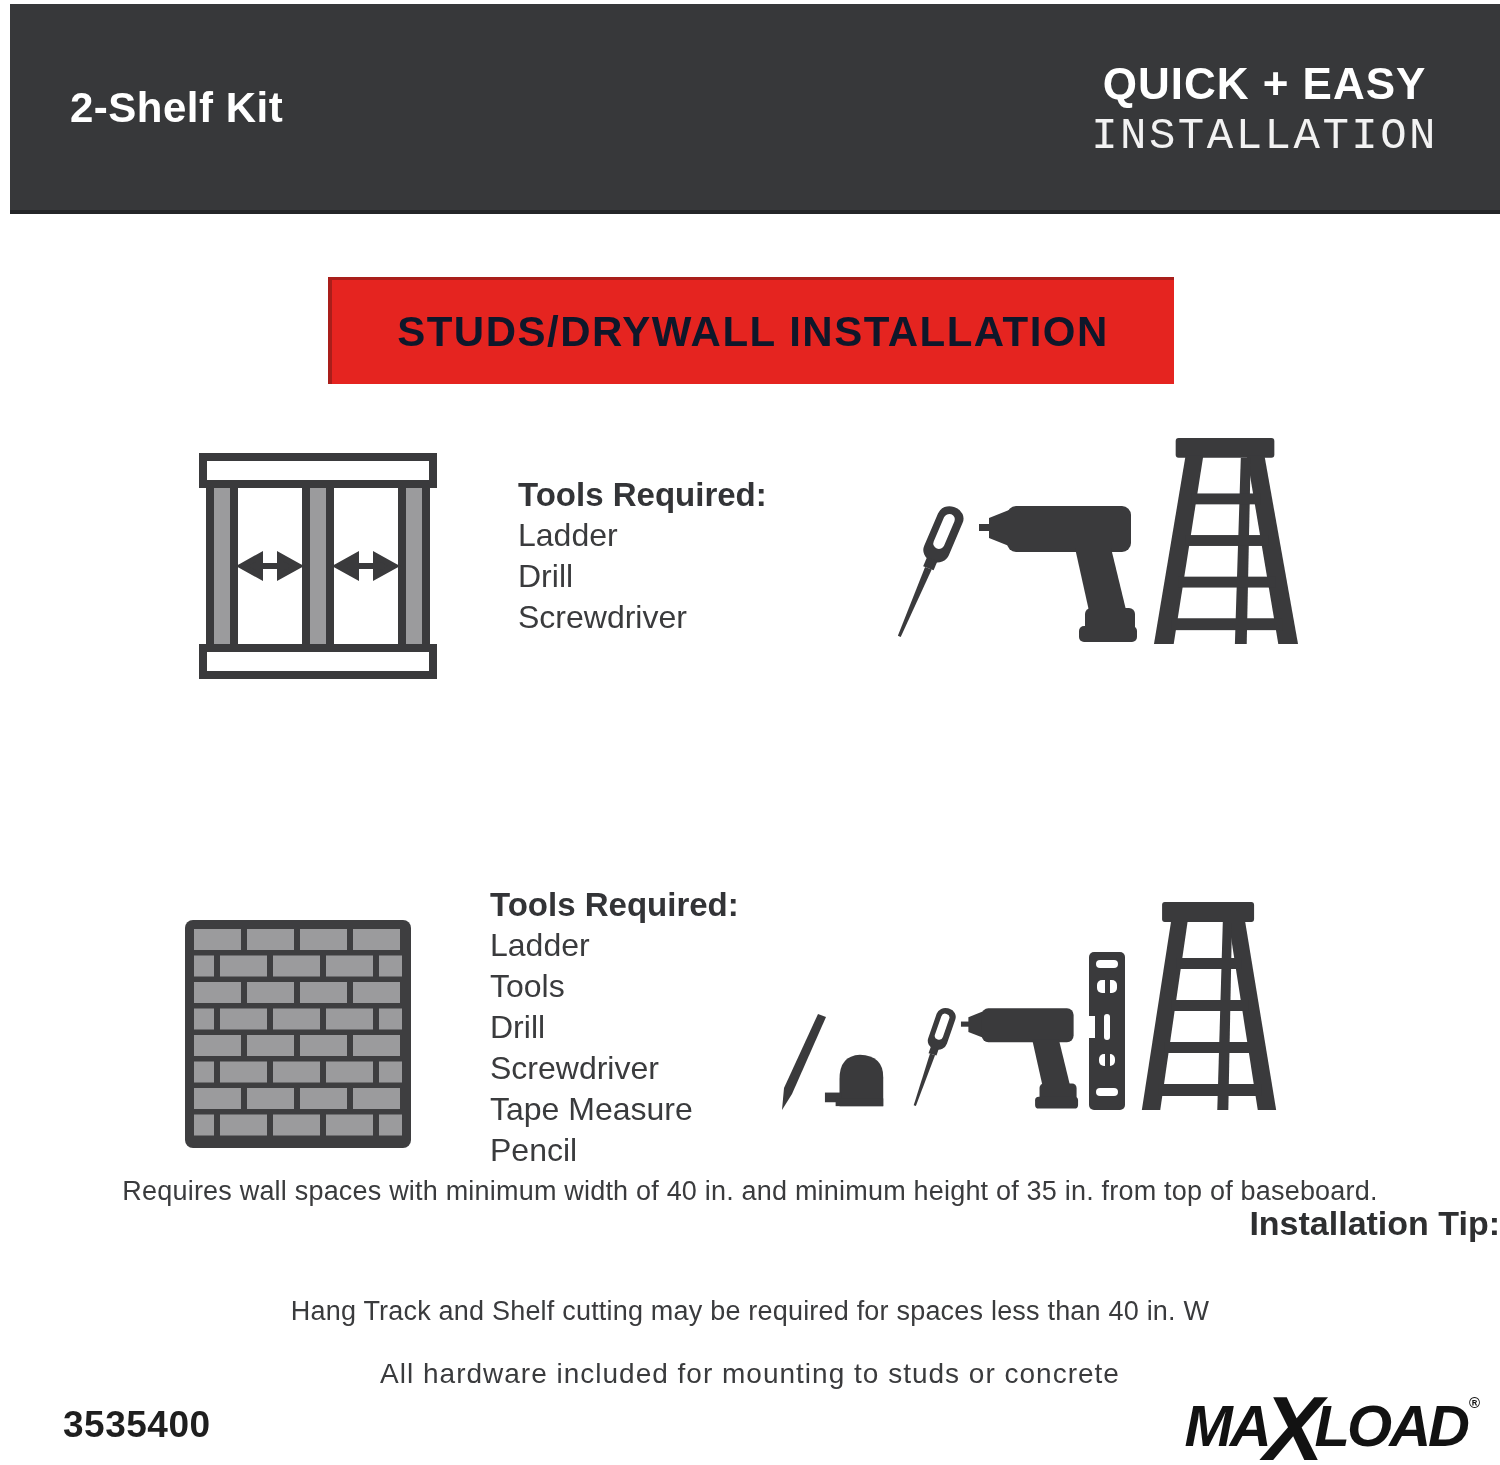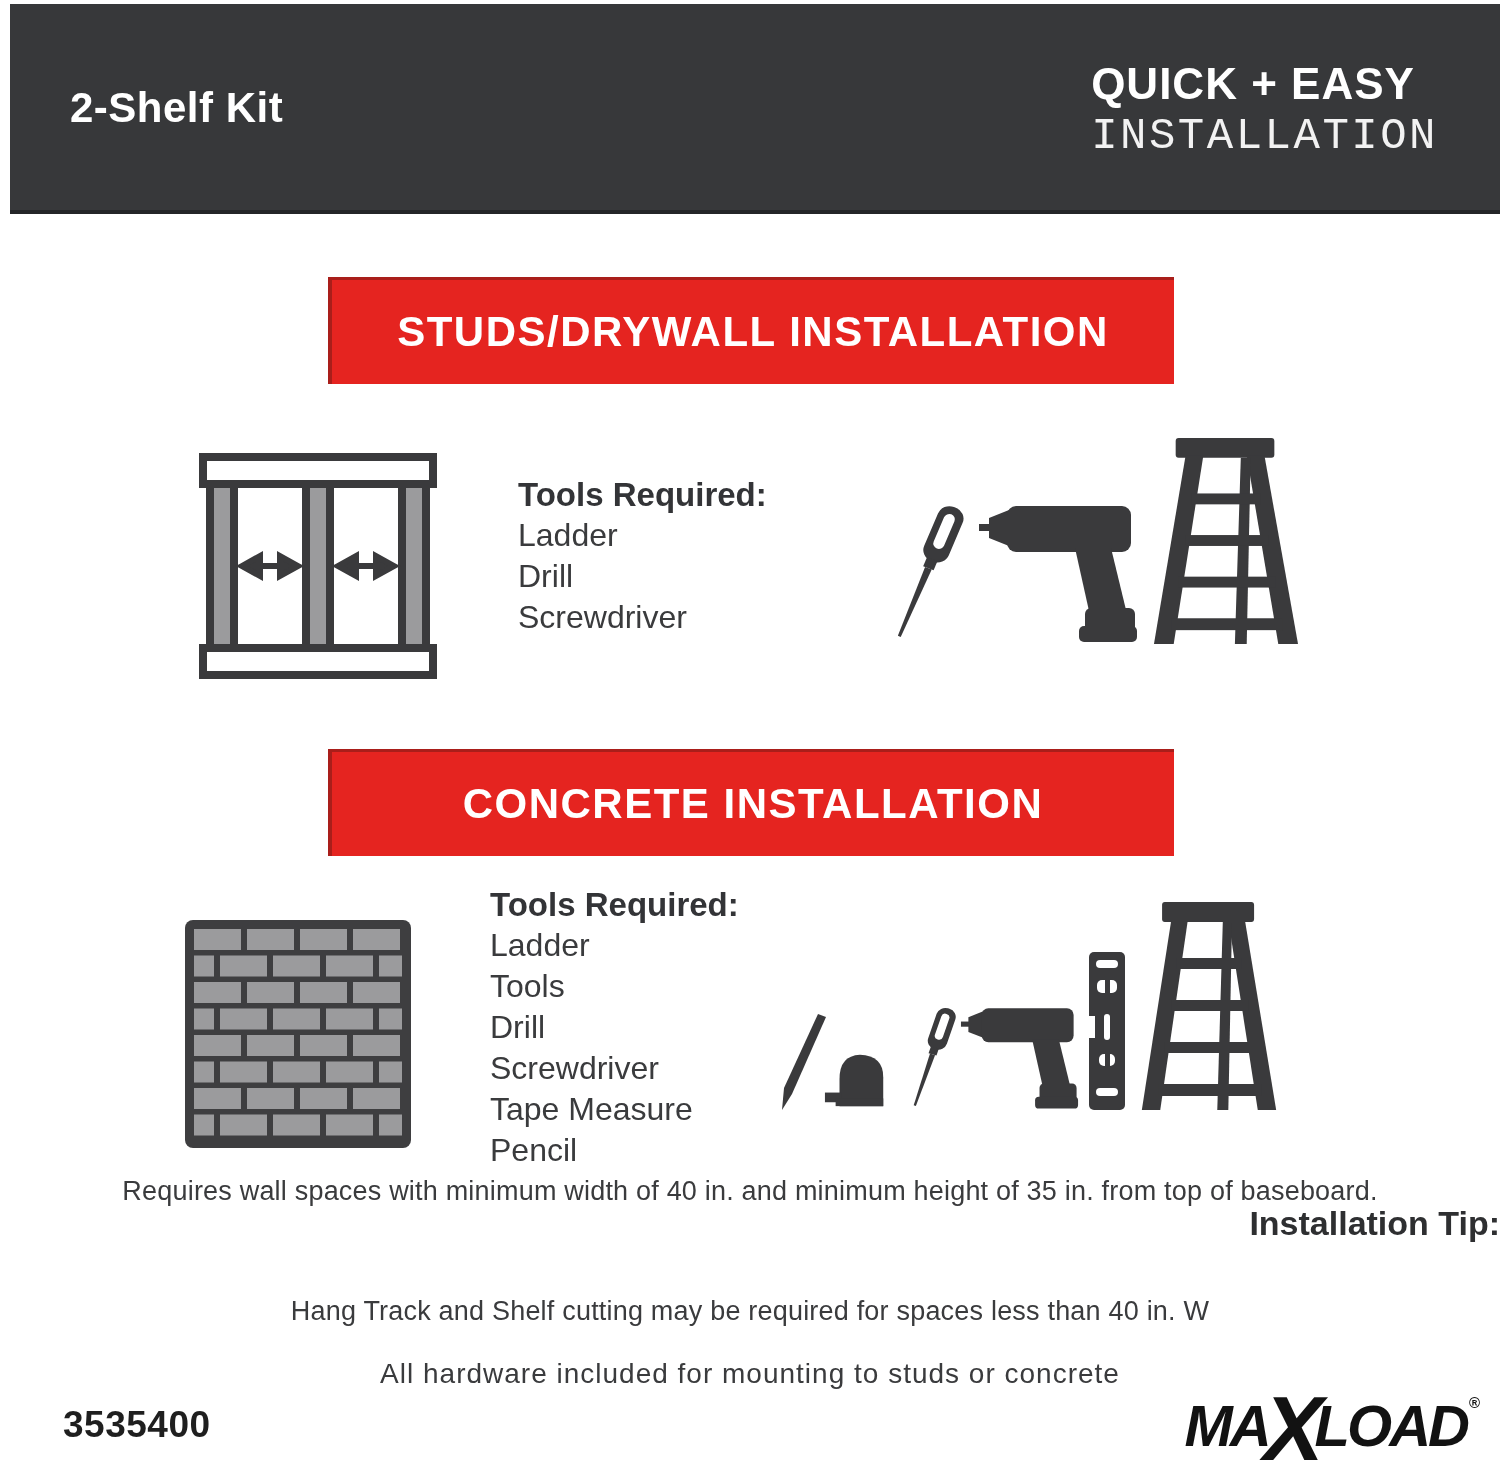--- a/index.html
+++ b/index.html
@@ -9,31 +9,31 @@
   }
   
   .header {
     position:absolute; left:10px; top:4px; width:1490px; height:206px;
     background:#37383A; border-bottom:4px solid #242528;
   }
   .product-title {
     position:absolute; left:60px; top:80px; color:#ffffff;
     font-size:42px; font-weight:bold; letter-spacing:0.5px;
   }
-  .tagline { position:absolute; right:62px; top:54px; text-align:left; color:#ffffff; line-height:52px; }
+  .tagline { position:absolute; right:62px; top:54px; text-align:center; color:#ffffff; line-height:52px; }
   .tagline .l1 { font-size:44px; font-weight:bold; letter-spacing:1px; }
   .tagline .l2 { font-size:44px; font-weight:normal; letter-spacing:2.5px; color:#F2F2F2;font-family:Liberation Mono, monospace; }
 
   
   .banner {
     position:absolute; left:328px; width:842px; height:104px;
     background:#E52420; border-top:3px solid #A91E1A; border-left:4px solid #A91E1A;
     display:flex; align-items:center; justify-content:center;
   }
-  .banner span { color:#ffffff; font-size:42px; font-weight:bold; letter-spacing:1.5px; white-space:nowrap;text-align:center; }
+  .banner span { color:#0f172a; font-size:42px; font-weight:bold; letter-spacing:1.5px; white-space:nowrap;text-align:center; }
   .banner-1 { top:277px; }
   .banner-2 { top:749px; }
 
   
   .tools { position:absolute; color:#3A3B3D; font-size:32px; line-height:41px; }
   .tools .th { font-weight:bold; font-size:33px; color:#333437; }
   .tools-1 { left:518px; top:474px; }
   .tools-2 { left:490px; top:884px; }
 
   
@@ -137,23 +137,20 @@
         <polygon points="96,20 114,20 148,210 128,210"></polygon>
         <polygon points="90,22 100,22 96,210 84,210"></polygon>
         <rect x="40" y="58" width="70" height="11"></rect>
         <rect x="34" y="100" width="84" height="11"></rect>
         <rect x="27" y="142" width="98" height="11"></rect>
         <rect x="20" y="184" width="112" height="12"></rect>
       </g>
     </svg>
   </div>
 
-  <div class="banner banner-2">
-    <span>CONCRETE INSTALLATION</span>
-  </div>
 
   <div class="icon" style="left:183px; top:918px; width:230px; height:234px;">
     <svg viewBox="0 0 230 234" preserveAspectRatio="none">
       <defs>
         <pattern id="bricks" x="11" y="11" width="106" height="53" patternUnits="userSpaceOnUse">
           <rect x="0" y="0" width="47" height="21" fill="#9B9B9D"></rect>
           <rect x="53" y="0" width="47" height="21" fill="#9B9B9D"></rect>
           <rect x="-27" y="26.5" width="47" height="21" fill="#9B9B9D"></rect>
           <rect x="26" y="26.5" width="47" height="21" fill="#9B9B9D"></rect>
           <rect x="79" y="26.5" width="47" height="21" fill="#9B9B9D"></rect>

